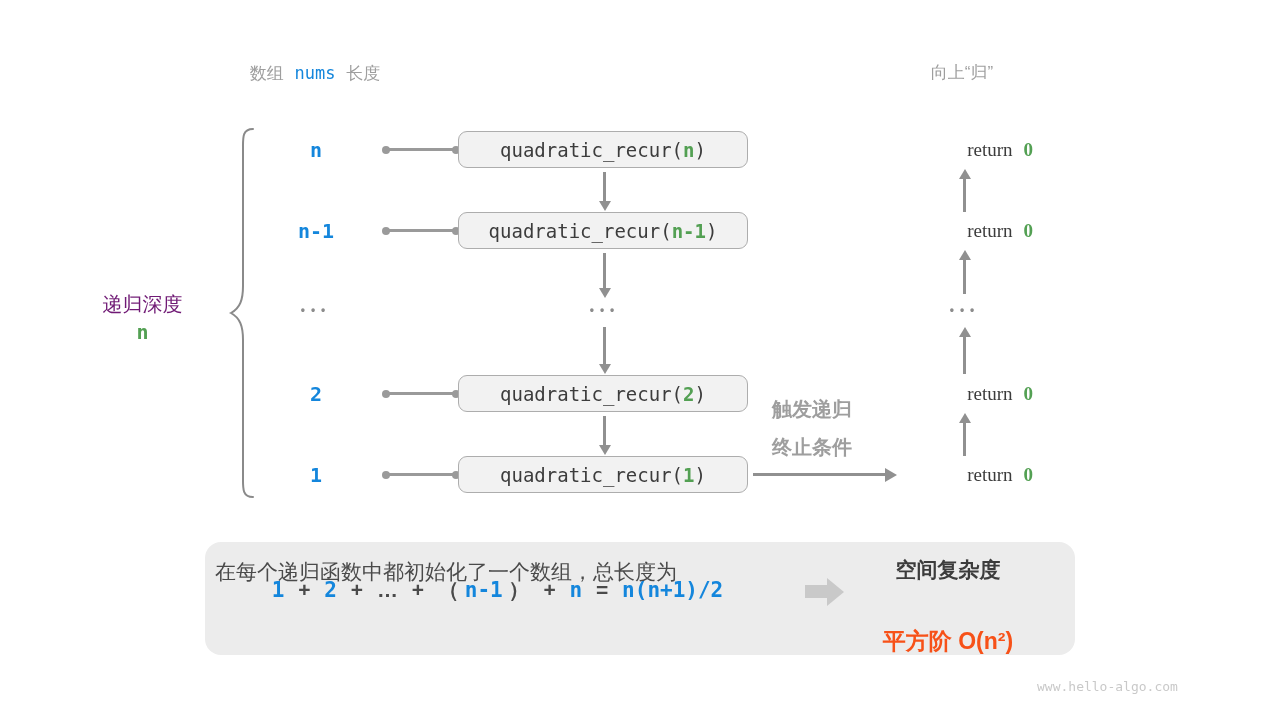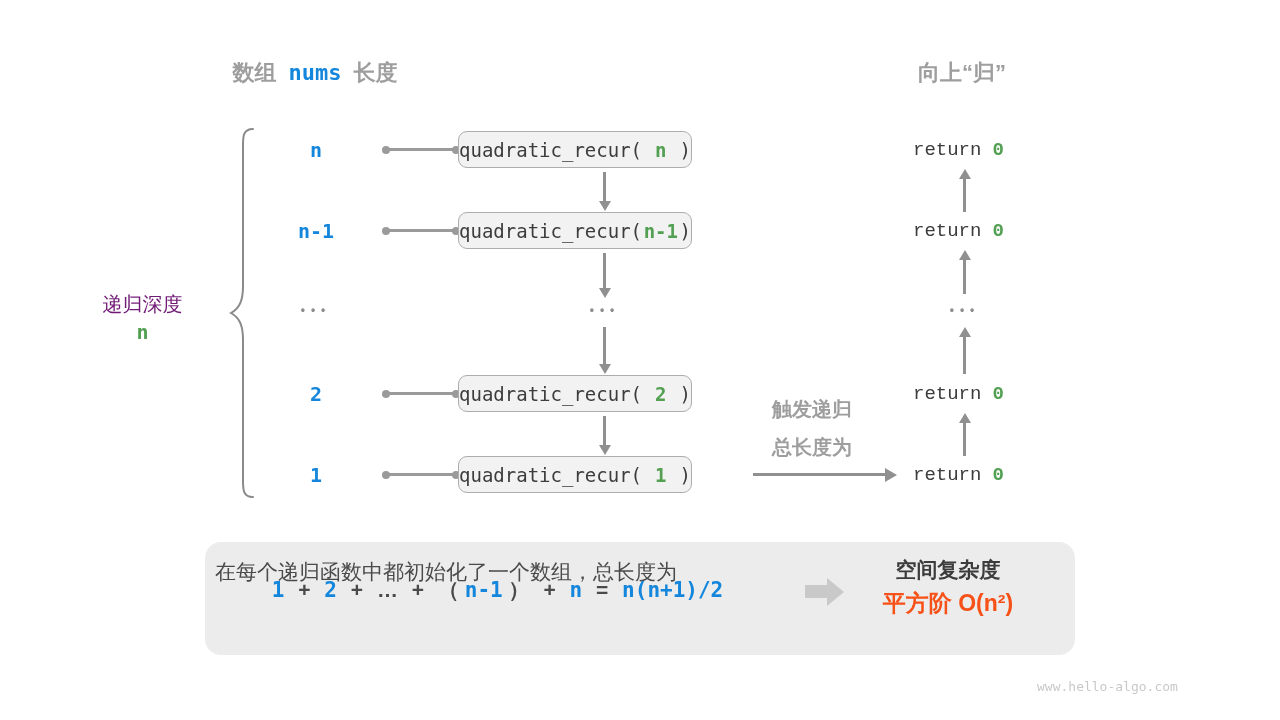--- a/index.html
+++ b/index.html
@@ -3,41 +3,41 @@
 <meta charset="utf-8">
 <style>
   html,body{margin:0;padding:0;background:#ffffff;}
   .canvas{
     position:relative;width:1280px;height:720px;background:#ffffff;overflow:hidden;
     font-family:"Liberation Sans","DejaVu Sans",sans-serif;
   }
   .abs{position:absolute;}
   
   .hdr{position:absolute;top:59px;height:28px;line-height:28px;text-align:center;
-       font-size:22px;font-weight:bold;color:#9E9E9E;}
+       font-size:17px;font-weight:normal;color:#9E9E9E;}
   .hdr .code{color:#1486DC;font-family:"DejaVu Sans Mono","Liberation Mono",monospace;}
   
   .len-label{position:absolute;left:268px;width:96px;text-align:center;height:26px;line-height:26px;
        font-size:20px;font-weight:bold;color:#1486DC;
        font-family:"DejaVu Sans Mono","Liberation Mono",monospace;}
   
   .connector{position:absolute;left:386px;width:72px;height:3px;background:#9A9A9A;}
   .connector::before,.connector::after{content:"";position:absolute;top:-2.5px;width:8px;height:8px;
        border-radius:50%;background:#9A9A9A;}
   .connector::before{left:-4px;}
   .connector::after{right:-2px;}
   
-  .call-box{position:absolute;left:458px;width:234px;height:37px;background:#F2F2F2;
-       border:1.5px solid #ADADAD;border-radius:9px;display:flex;align-items:center;justify-content:space-between;
+  .call-box{position:absolute;left:458px;width:290px;height:37px;background:#F2F2F2;
+       border:1.5px solid #ADADAD;border-radius:9px;display:flex;align-items:center;justify-content:center;
        font-family:"DejaVu Sans Mono","Liberation Mono",monospace;font-size:19px;color:#3C3C3C;
        box-sizing:border-box;}
   .call-box .arg{color:#53A053;font-weight:bold;}
   
-  .ret{position:absolute;left:913px;width:120px;height:26px;line-height:26px;text-align:left;
-       font-family:Liberation Mono, monospace;font-size:19px;color:#3C3C3C;}
+  .ret{position:absolute;left:913px;width:120px;height:26px;line-height:26px;text-align:right;
+       font-family:Liberation Serif, serif;font-size:19px;color:#3C3C3C;}
   .ret .val{color:#53A053;font-weight:bold;margin-left:11px;}
   
   .ell{position:absolute;height:16px;line-height:16px;text-align:center;color:#8C8C8C;
        font-size:12px;letter-spacing:6px;font-weight:bold;}
   
   .v-line{position:absolute;width:3px;background:#909090;}
   .v-line.down::after{content:"";position:absolute;bottom:-10px;left:-4.5px;width:0;height:0;
        border-left:6px solid transparent;border-right:6px solid transparent;border-top:10px solid #909090;}
   .v-line.up::before{content:"";position:absolute;top:-10px;left:-4.5px;width:0;height:0;
        border-left:6px solid transparent;border-right:6px solid transparent;border-bottom:10px solid #909090;}
@@ -61,21 +61,21 @@
        color:#4A4A4A;font-weight:bold;}
   .panel-formula span{margin:0 4px;}
   .panel-formula .num{color:#1486DC;font-family:"DejaVu Sans Mono","Liberation Mono",monospace;}
   .panel-formula .op{color:#4A4A4A;font-weight:bold;}
   
   .block-arrow{position:absolute;left:805px;top:585px;width:22px;height:13px;background:#C9C9C9;}
   .block-arrow::after{content:"";position:absolute;left:22px;top:-7.5px;width:0;height:0;
        border-top:14px solid transparent;border-bottom:14px solid transparent;border-left:17px solid #C9C9C9;}
   .result-title{position:absolute;left:848px;top:556px;width:200px;text-align:center;font-size:21px;
        font-weight:bold;color:#3C3C3C;}
-  .result-value{position:absolute;left:848px;top:588px;width:200px;text-align:center;font-size:23px;
+  .result-value{position:absolute;left:848px;top:626px;width:200px;text-align:center;font-size:23px;
        font-weight:bold;color:#F75118;}
   .watermark{position:absolute;left:1037px;top:679px;width:200px;font-size:13px;
        color:#C9C9C9;font-family:"DejaVu Sans Mono","Liberation Mono",monospace;}
 </style>
 </head>
 <body>
 
 <div class="canvas">
 
   <div class="hdr" style="left:205px;width:220px;">
@@ -145,21 +145,21 @@
   <div class="v-line down" style="left:603px;top:416px;height:29px;"></div>
 
   <div class="v-line up" style="left:963px;top:179px;height:33px;"></div>
   <div class="v-line up" style="left:963px;top:260px;height:34px;"></div>
   <div class="v-line up" style="left:963px;top:337px;height:37px;"></div>
   <div class="v-line up" style="left:963px;top:423px;height:33px;"></div>
 
   <div class="h-line right" style="left:753px;top:473px;width:132px;"></div>
   <div class="trigger-note" style="top:390px;">
     <div>触发递归</div>
-    <div>总长度为</div>
+    <div>终止条件</div>
   </div>
 
   <div class="panel"></div>
   <div class="panel-desc">在每个递归函数中都初始化了一个数组，总长度为</div>
   <div class="panel-formula">
     <span class="num">1</span>
     <span class="op">+</span>
     <span class="num">2</span>
     <span class="op">+</span>
     <span class="op">…</span>

